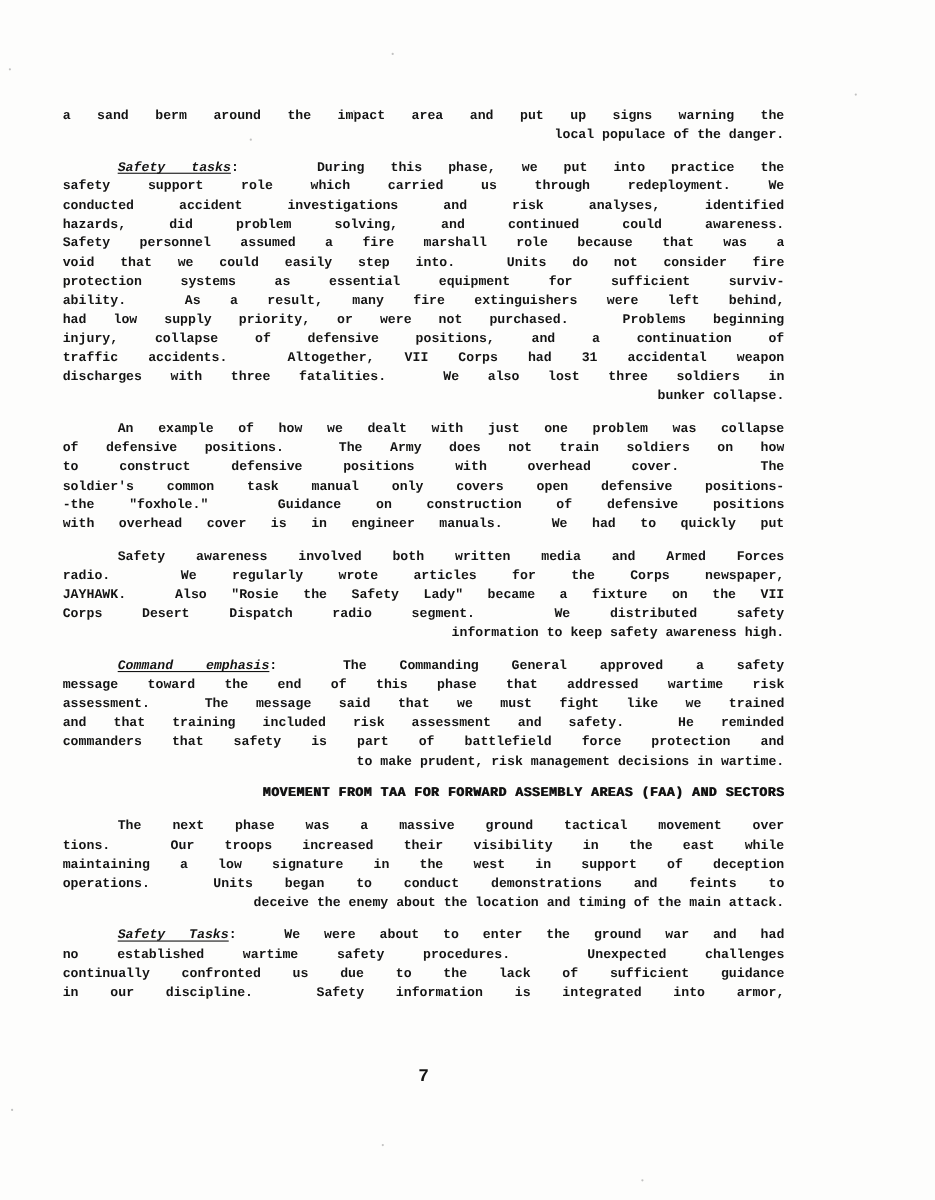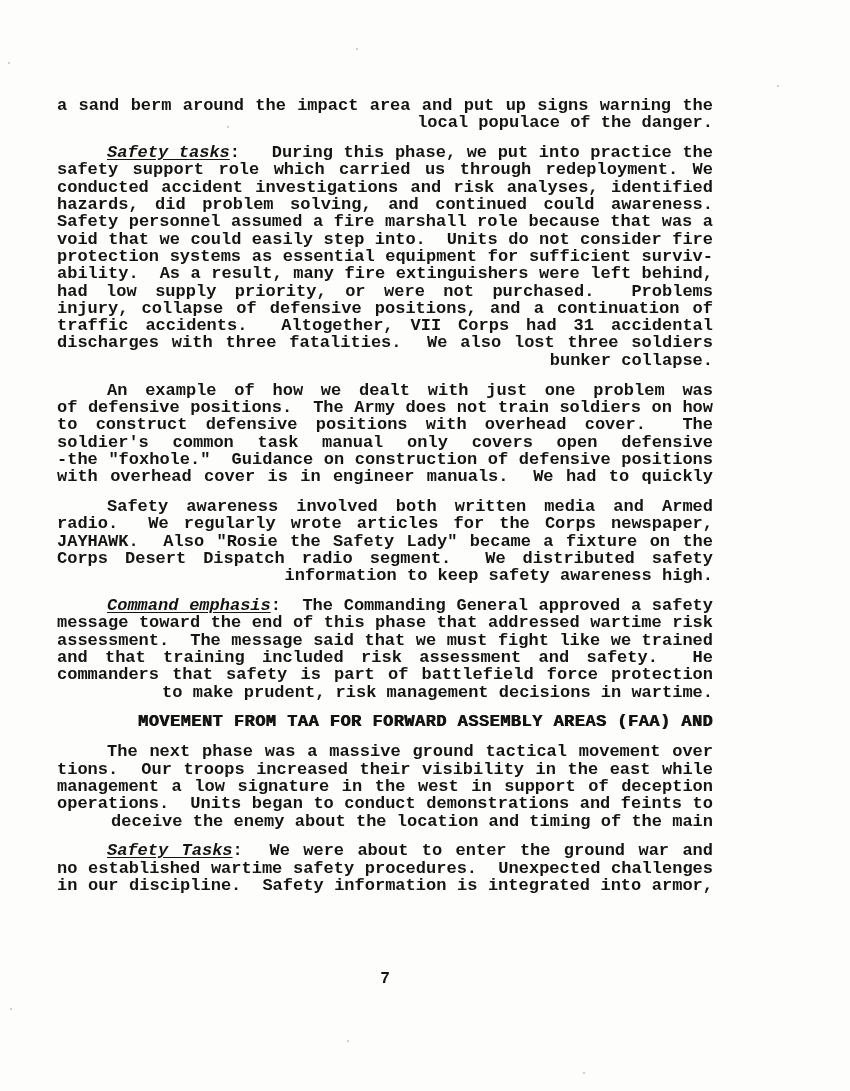--- a/index.html
+++ b/index.html
@@ -13,21 +13,21 @@
     width: 850px; height: 1091px;
     background: #fdfdfc;
     color: #141414;
     font-family: "Liberation Mono", "DejaVu Sans Mono", monospace;
     font-weight: bold;
   }
   .text-col {
     position: absolute;
     left: 57px; top: 97px;
     width: 656px;
-    font-size: 17px;
+    font-size: 12px;
   }
   .block { margin-top: 12.6px; }
   .block:first-child { margin-top: 0; }
   .line {
     height: 17.3px;
     line-height: 17.3px;
     text-align: right;
     overflow: hidden;
   }
   .line.j {
@@ -101,27 +101,28 @@
         <div class="line j"><span>and that training included risk assessment and safety.&nbsp; He reminded</span></div>
         <div class="line j"><span>commanders that safety is part of battlefield force protection and</span></div>
         <div class="line"><span>to make prudent, risk management decisions in wartime.</span></div>
       </div>
       <div class="block hd">
         <div class="line"><span>MOVEMENT FROM TAA FOR FORWARD ASSEMBLY AREAS (FAA) AND SECTORS</span></div>
       </div>
       <div class="block">
         <div class="line j ind"><span>The next phase was a massive ground tactical movement over</span></div>
         <div class="line j"><span>tions.&nbsp; Our troops increased their visibility in the east while</span></div>
-        <div class="line j"><span>management a low signature in the west in support of deception</span></div>
+        <div class="line j"><span>maintaining a low signature in the west in support of deception</span></div>
         <div class="line j"><span>operations.&nbsp; Units began to conduct demonstrations and feints to</span></div>
         <div class="line"><span>deceive the enemy about the location and timing of the main attack.</span></div>
       </div>
       <div class="block">
         <div class="line j ind"><span class="u">Safety Tasks</span><span>:&nbsp; We were about to enter the ground war and had</span></div>
         <div class="line j"><span>no established wartime safety procedures.&nbsp; Unexpected challenges</span></div>
+        <div class="line j"><span>continually confronted us due to the lack of sufficient guidance</span></div>
         <div class="line j"><span>in our discipline.&nbsp; Safety information is integrated into armor,</span></div>
       </div>
     </main>
   <div class="pagenum">7</div>
 
   <div class="speck" style="left:8px;  top:62px;"></div>
   <div class="speck" style="left:356px;top:48px;"></div>
   <div class="speck" style="left:777px;top:85px;"></div>
   <div class="speck" style="left:321px;top:100px;"></div>
   <div class="speck" style="left:227px;top:126px;"></div>

